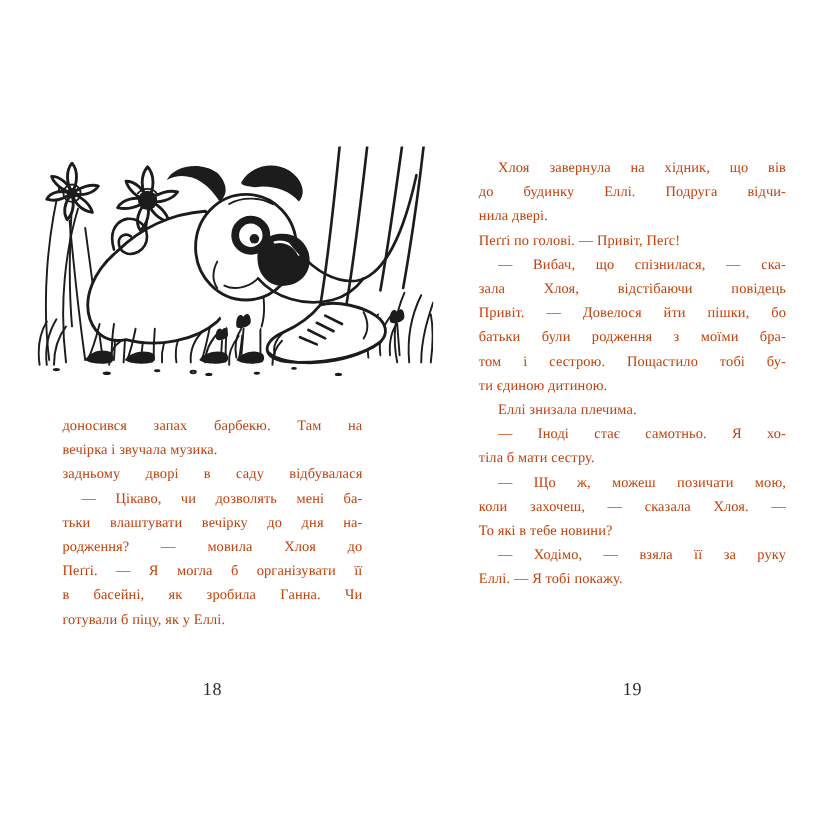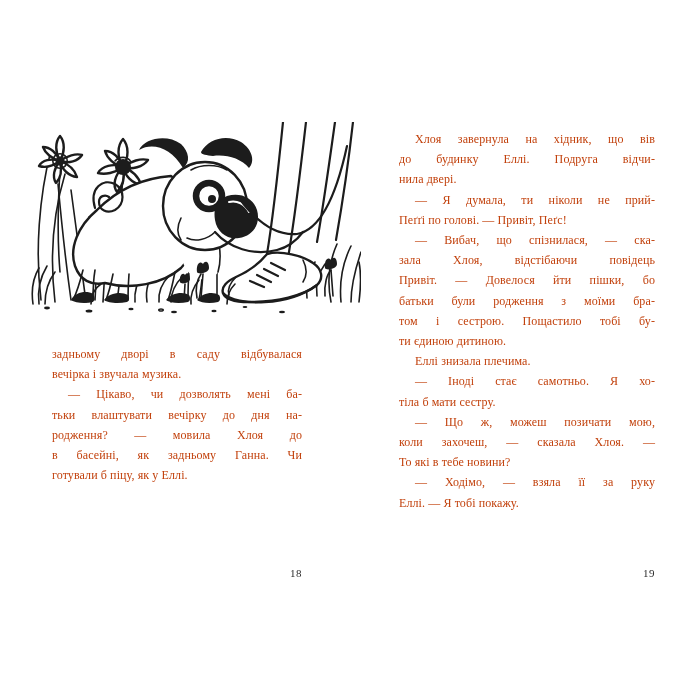--- a/index.html
+++ b/index.html
@@ -28,23 +28,23 @@
   #left-lines  { left:52px;  top:344px; width:250px; }
   #right-lines { left:399px; top:129px; width:256px; }
 
   .line { text-align:justify; text-align-last:justify; white-space:normal; }
   .line.last { text-align-last:left; }
   .line.indent { text-indent:16px; }
 
   .page-number {
     position:absolute;
     top:567px;
-    font-size:11px;
+    font-size:15px;
     color:#2c2c2c;
-    text-align:right;
+    text-align:center;
     letter-spacing:0.5px;
   }
   #left-num  { left:52px;  width:250px; }
   #right-num { left:399px; width:256px; }
 
   .ill-stroke { fill:none; stroke:#1c1c1c; stroke-width:2.2; stroke-linecap:round; stroke-linejoin:round; }
   .ill-thin   { fill:none; stroke:#1c1c1c; stroke-width:1.6; stroke-linecap:round; stroke-linejoin:round; }
   .ill-fillw  { fill:#ffffff; stroke:#1c1c1c; stroke-width:2.4; stroke-linejoin:round; }
   .ill-filld  { fill:#1c1c1c; stroke:none; }
 </style>
@@ -190,34 +190,35 @@
       <ellipse class="ill-filld" cx="100" cy="187" rx="2.6" ry="1.2"></ellipse>
       <ellipse class="ill-filld" cx="143" cy="190" rx="3" ry="1.3"></ellipse>
       <ellipse class="ill-filld" cx="183" cy="189" rx="2.6" ry="1.2"></ellipse>
       <ellipse class="ill-filld" cx="214" cy="185" rx="2.4" ry="1.1"></ellipse>
       <ellipse class="ill-filld" cx="251" cy="190" rx="3" ry="1.3"></ellipse>
       <ellipse class="ill-thin" cx="130" cy="188" rx="2.2" ry="1"></ellipse>
     </g>
   </svg>
 
   <div class="text-block" id="left-lines">
+      <div class="line">доносився запах барбекю. Там на</div>
+      <div class="line last">вечірка і звучала музика.</div>
       <div class="line">задньому дворі в саду відбувалася</div>
-      <div class="line last">вечірка і звучала музика.</div>
       <div class="line indent">— Цікаво, чи дозволять мені ба-</div>
       <div class="line">тьки влаштувати вечірку до дня на-</div>
       <div class="line">родження? — мовила Хлоя до</div>
-      <div class="line">в басейні, як задньому Ганна. Чи</div>
+      <div class="line">Пеґґі. — Я могла б організувати її</div>
+      <div class="line">в басейні, як зробила Ганна. Чи</div>
       <div class="line last">готували б піцу, як у Еллі.</div>
     </div>
 
   <div class="text-block" id="right-lines">
       <div class="line indent">Хлоя завернула на хідник, що вів</div>
       <div class="line">до будинку Еллі. Подруга відчи-</div>
       <div class="line last">нила двері.</div>
-      <div class="line indent">— Я думала, ти ніколи не прий-</div>
       <div class="line last">Пеґґі по голові. — Привіт, Пеґс!</div>
       <div class="line indent">— Вибач, що спізнилася, — ска-</div>
       <div class="line">зала Хлоя, відстібаючи повідець</div>
       <div class="line">Привіт. — Довелося йти пішки, бо</div>
       <div class="line">батьки були родження з моїми бра-</div>
       <div class="line">том і сестрою. Пощастило тобі бу-</div>
       <div class="line last">ти єдиною дитиною.</div>
       <div class="line indent last">Еллі знизала плечима.</div>
       <div class="line indent">— Іноді стає самотньо. Я хо-</div>
       <div class="line last">тіла б мати сестру.</div>

